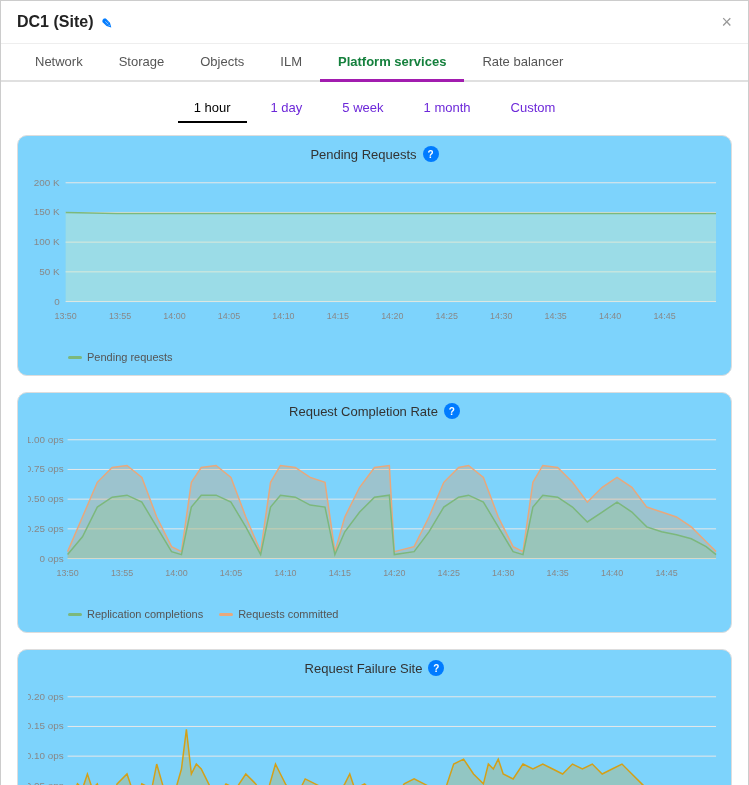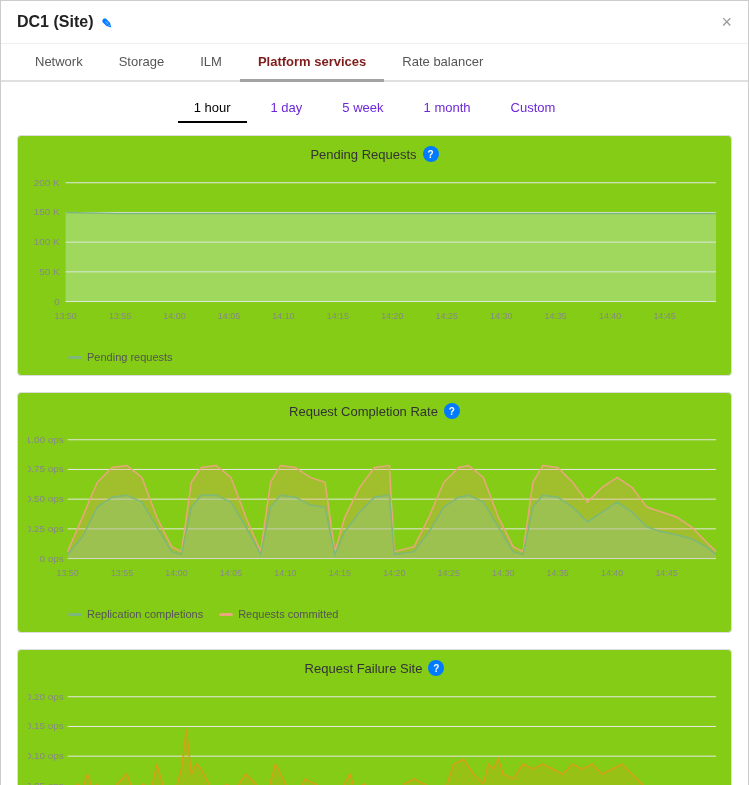--- a/index.html
+++ b/index.html
@@ -4,26 +4,26 @@
   <style>
     * { box-sizing: border-box; margin: 0; padding: 0; }
     body { font-family: Arial, sans-serif; background: #fff; font-size: 13px; color: #333; }
     .window { width: 749px; min-height: 785px; border: 1px solid #ccc; background: #fff; position: relative; }
     .title-bar { display: flex; align-items: center; justify-content: space-between; padding: 12px 16px; border-bottom: 1px solid #eee; }
     .title-text { font-size: 16px; font-weight: 600; color: #222; display: flex; align-items: flex-end; gap: 8px; }
     .edit-icon { color: #007bff; font-size: 13px; cursor: pointer; }
     .close-btn { color: #999; font-size: 18px; cursor: pointer; background: none; border: none; line-height: 1; }
     .tabs-nav { display: flex; padding: 0 16px; border-bottom: 2px solid #e0e0e0; align-items: flex-end; }
     .tab-item { padding: 10px 18px; cursor: pointer; color: #555; font-size: 13px; border-bottom: 3px solid transparent; margin-bottom: -2px; }
-    .tab-item.active { color: #7f1d1d; border-bottom: 3px solid #a3a3a3; font-weight: 600; }
+    .tab-item.active { color: #15803d; border-bottom: 3px solid #a21caf; font-weight: 600; }
     .time-nav { display: flex; justify-content: center; gap: 8px; padding: 12px; }
     .time-btn { padding: 6px 16px; font-size: 13px; cursor: pointer; background: none; border: none; color: #6d28d9; border-bottom: 2px solid transparent; }
     .time-btn.active { font-weight: 400; color: #000; border-bottom: 2px solid #000; }
     .charts-area { padding: 0 16px 16px; display: flex; flex-direction: column; gap: 16px; }
-    .chart-panel { border: 1px solid #ddd; border-radius: 4px; padding: 10px; background: #84cc16; }
+    .chart-panel { border: 1px solid #ddd; border-radius: 10px; padding: 10px; background: #7dd3fc; }
     .chart-title { text-align: center; font-size: 13px; font-weight: 500; margin-bottom: 8px; display: flex; align-items: center; justify-content: center; gap: 6px; }
     .help-icon { display: inline-flex; align-items: center; justify-content: center; width: 16px; height: 16px; border-radius: 50%; background: #007bff; color: #fff; font-size: 10px; font-weight: bold; cursor: pointer; }
     .chart-container { position: relative; width: 100%; }
     svg { display: block; }
     .legend { display: flex; gap: 16px; padding: 6px 0 2px 40px; flex-wrap: wrap; }
     .legend-item { display: flex; align-items: center; gap: 5px; font-size: 11px; color: #555; }
     .legend-dot { width: 14px; height: 3px; border-radius: 2px; }
   </style>
 </head>
 <body>
@@ -33,20 +33,21 @@
     <div class="title-text">
       <span>DC1 (Site)</span>
       <span class="edit-icon">✎</span>
     </div>
     <button class="close-btn">×</button>
   </div>
 
   <div class="tabs-nav">
     <div class="tab-item">Network</div>
     <div class="tab-item">Storage</div>
+    <div class="tab-item">Objects</div>
     <div class="tab-item">ILM</div>
     <div class="tab-item active">Platform services</div>
     <div class="tab-item">Rate balancer</div>
   </div>
 
   <div class="time-nav">
     <button class="time-btn active">1 hour</button>
     <button class="time-btn">1 day</button>
     <button class="time-btn">5 week</button>
     <button class="time-btn">1 month</button>

